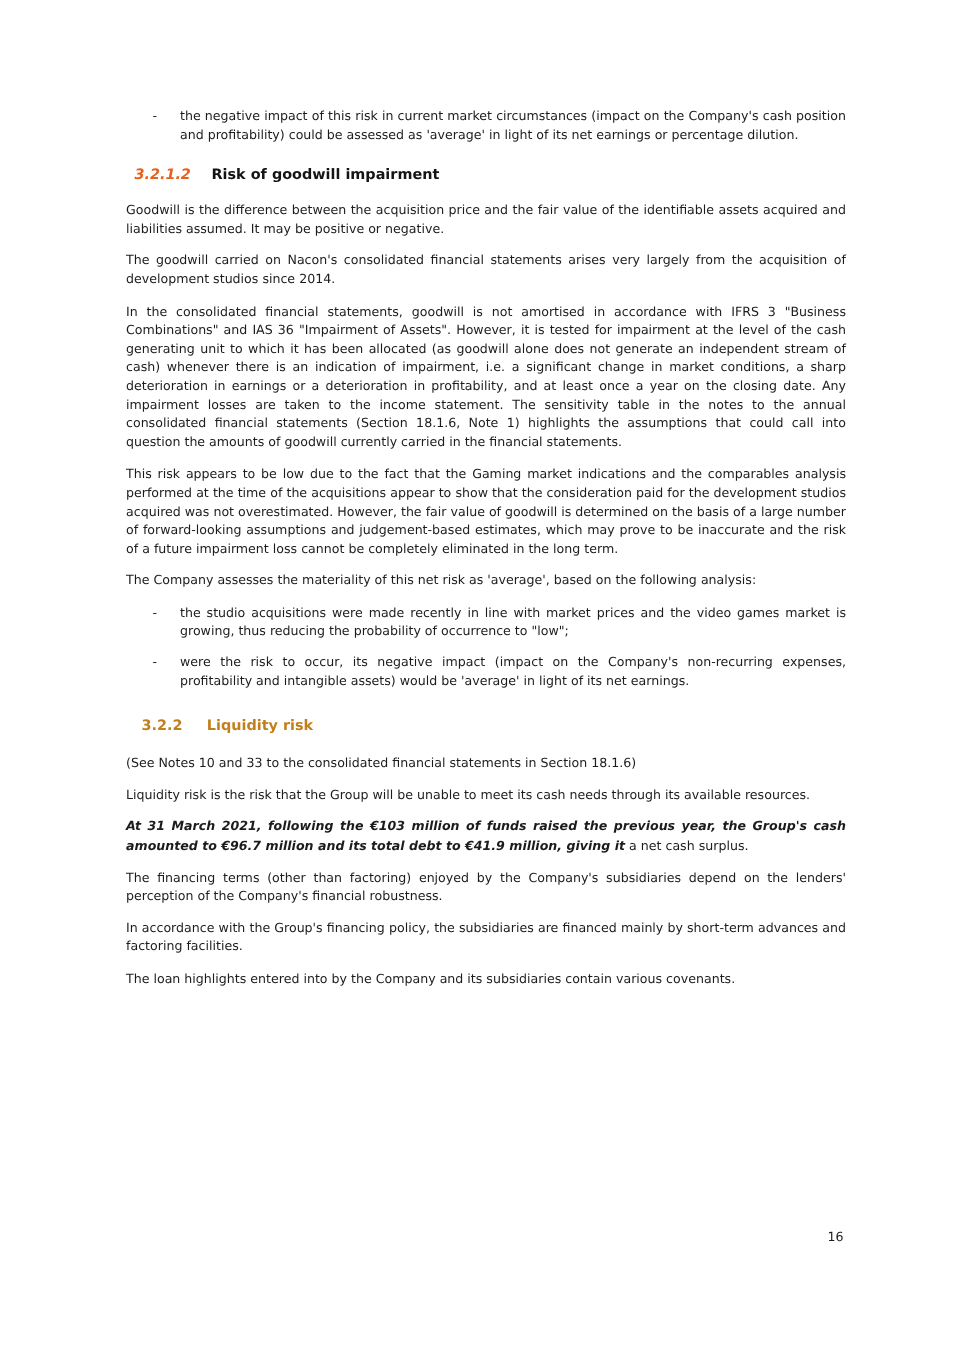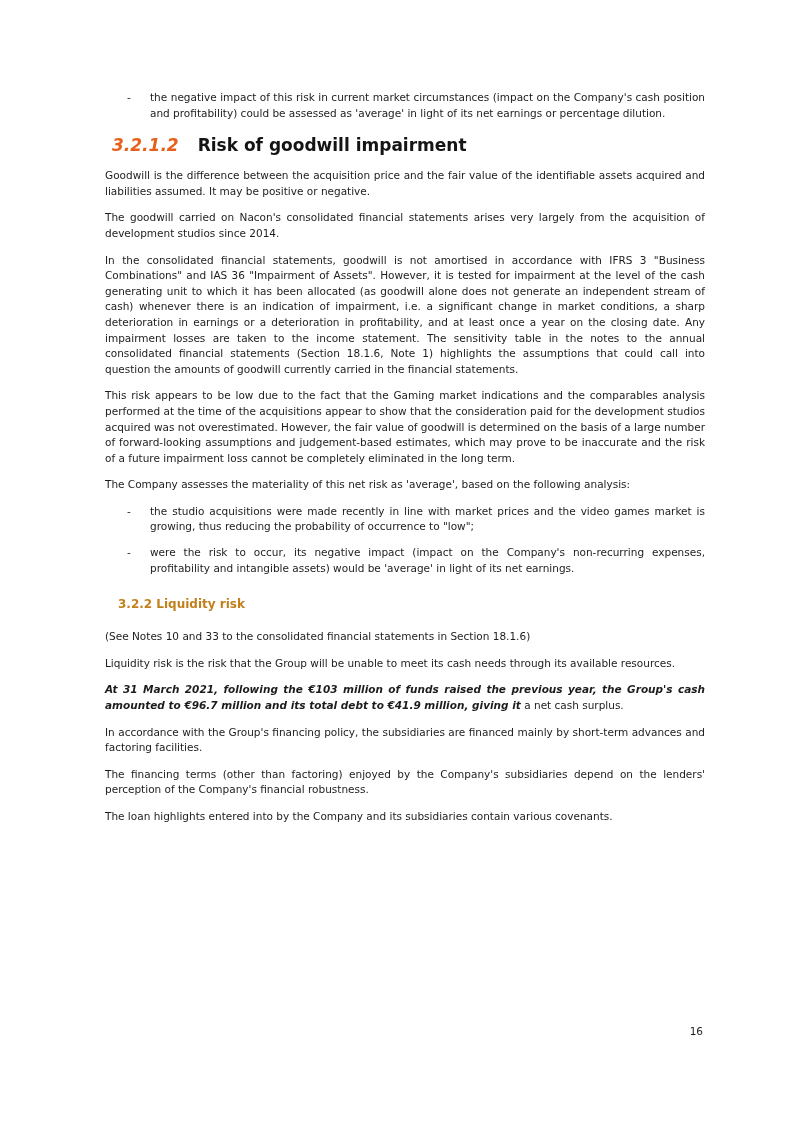--- a/index.html
+++ b/index.html
@@ -17,26 +17,26 @@
     left: 105px; top: 88px; width: 600px;
     font-size: 10.5px; line-height: 15.6px;
     text-align: justify;
   }
   p.para { margin-bottom: 11px; }
   .bullet-list { list-style: none; margin: 2px 0 11px 0; }
   .bullet { display: flex; margin-bottom: 10px; }
   .bullet .marker { flex: 0 0 45px; padding-left: 22px; text-align: left; }
   .bullet .btext { flex: 1 1 auto; text-align: justify; }
 
-  .h-sub { margin: 17px 0 15px 7px; font-size: 17px; line-height: 15px; text-align: left; }
+  .h-sub { margin: 17px 0 15px 7px; font-size: 12px; line-height: 15px; text-align: left; }
   .h-sub .num { color: #e8611c; font-weight: bold; font-style: italic; margin-right: 13px; }
   .h-sub .title { color: #141414; font-weight: bold; }
 
   .h-main { margin: 20px 0 17px 13px; font-size: 12px; line-height: 16px; text-align: left; font-weight: bold; color: #c2801d; }
-  .h-main .num { }
+  .h-main .num { margin-right: 16px; }
 
   .mixed .bold-run { font-weight: bold; font-style: italic; }
 
   .page-number {
     position: absolute;
     right: 97px; top: 1025px;
     font-size: 10.5px; color: #1c1c1c;
   }
 </style>
 </head>
@@ -81,20 +81,20 @@
       <span class="title">Liquidity risk</span>
     </h2>
 
     <p class="para">(See Notes 10 and 33 to the consolidated financial statements in Section 18.1.6)</p>
     <p class="para">Liquidity risk is the risk that the Group will be unable to meet its cash needs through its available resources.</p>
 
     <p class="para mixed">
       <span class="bold-run">At 31 March 2021, following the €103 million of funds raised the previous year, the Group's cash amounted to €96.7 million and its total debt to €41.9 million, giving it</span><span> a net cash surplus.</span>
     </p>
 
+    <p class="para">The financing terms (other than factoring) enjoyed by the Company's subsidiaries depend on the lenders' perception of the Company's financial robustness.</p>
     <p class="para">In accordance with the Group's financing policy, the subsidiaries are financed mainly by short-term advances and factoring facilities.</p>
-    <p class="para">The financing terms (other than factoring) enjoyed by the Company's subsidiaries depend on the lenders' perception of the Company's financial robustness.</p>
     <p class="para">The loan highlights entered into by the Company and its subsidiaries contain various covenants.</p>
 
   </div>
 
   <div class="page-number">16</div>
 </div>
 
 </body></html>

